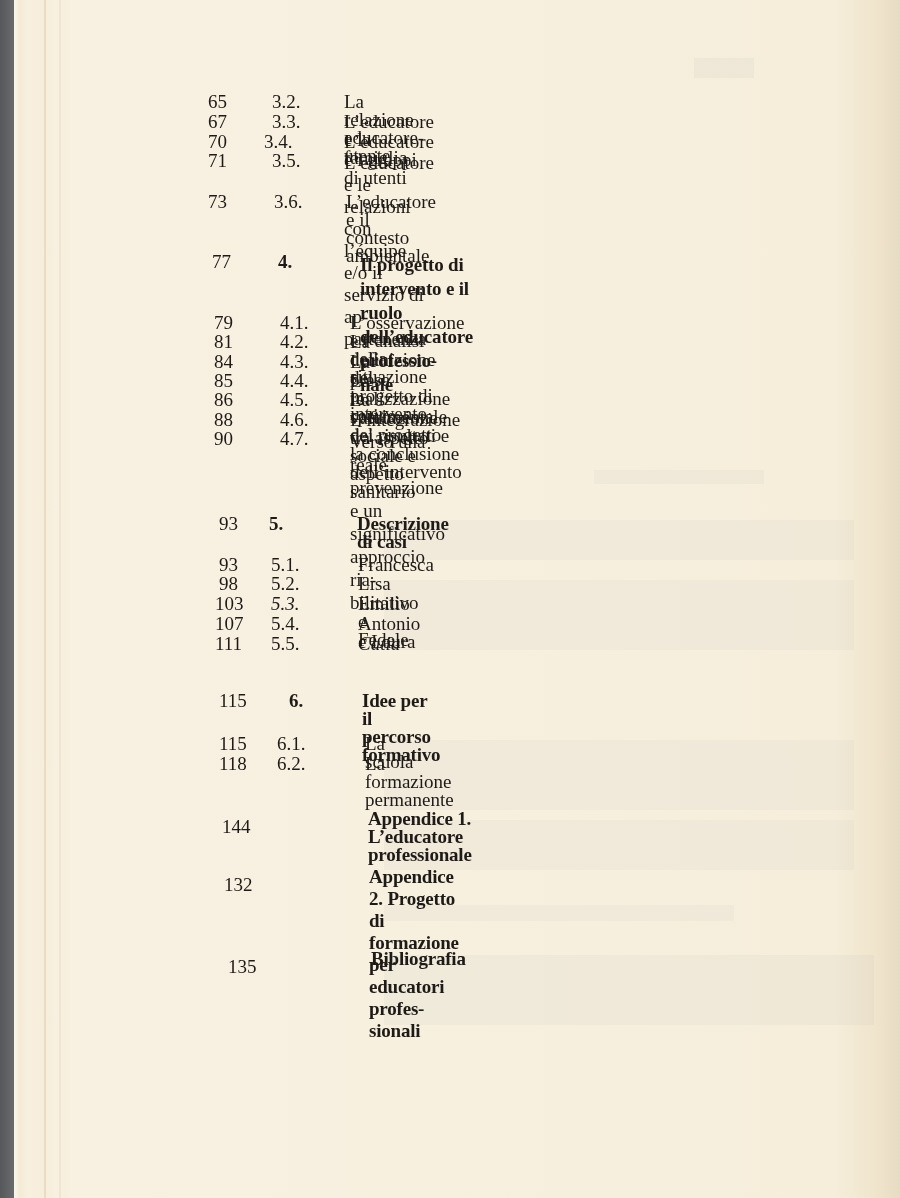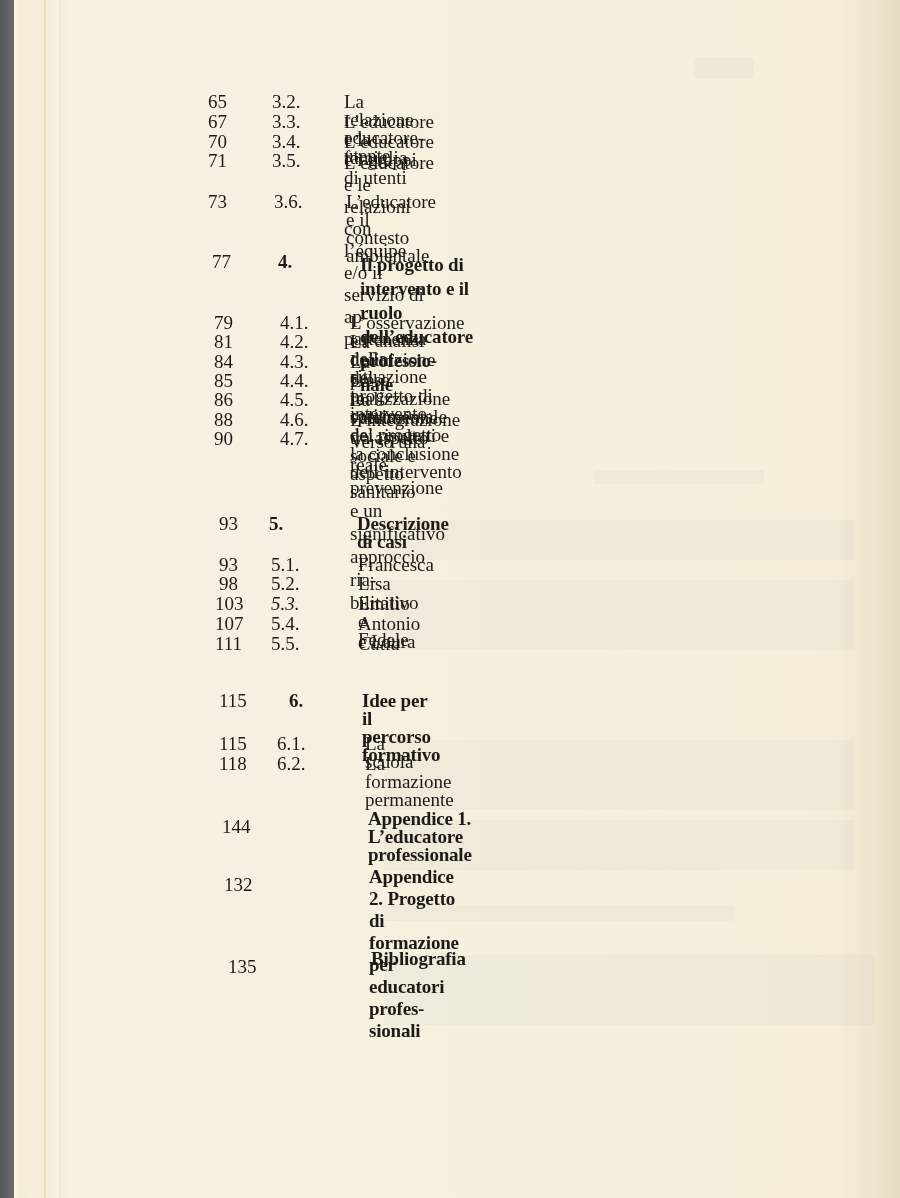--- a/index.html
+++ b/index.html
@@ -119,21 +119,21 @@
     <span class="num" style="left:64px;">3.2.</span>
     <span class="title" style="left:136px;">La relazione educatore-utente</span>
   </div>
   <div class="entry" style="left:208px; top:113px;">
     <span class="pg">67</span>
     <span class="num" style="left:64px;">3.3.</span>
     <span class="title" style="left:136px;">L’educatore e la famiglia</span>
   </div>
   <div class="entry" style="left:208px; top:133px;">
     <span class="pg">70</span>
-    <span class="num" style="left:64px;">3.4.</span>
+    <span class="num" style="left:56px;">3.4.</span>
     <span class="title" style="left:136px;">L’educatore e i gruppi di utenti</span>
   </div>
   <div class="entry" style="left:208px; top:152px;">
     <span class="pg">71</span>
     <span class="num" style="left:64px;">3.5.</span>
     <span class="title" style="left:136px; line-height:22px;">L’educatore e le relazioni con l’équipe e/o il servizio di ap-
 partenenza</span>
   </div>
   <div class="entry" style="left:208px; top:193px;">
     <span class="pg">73</span>

